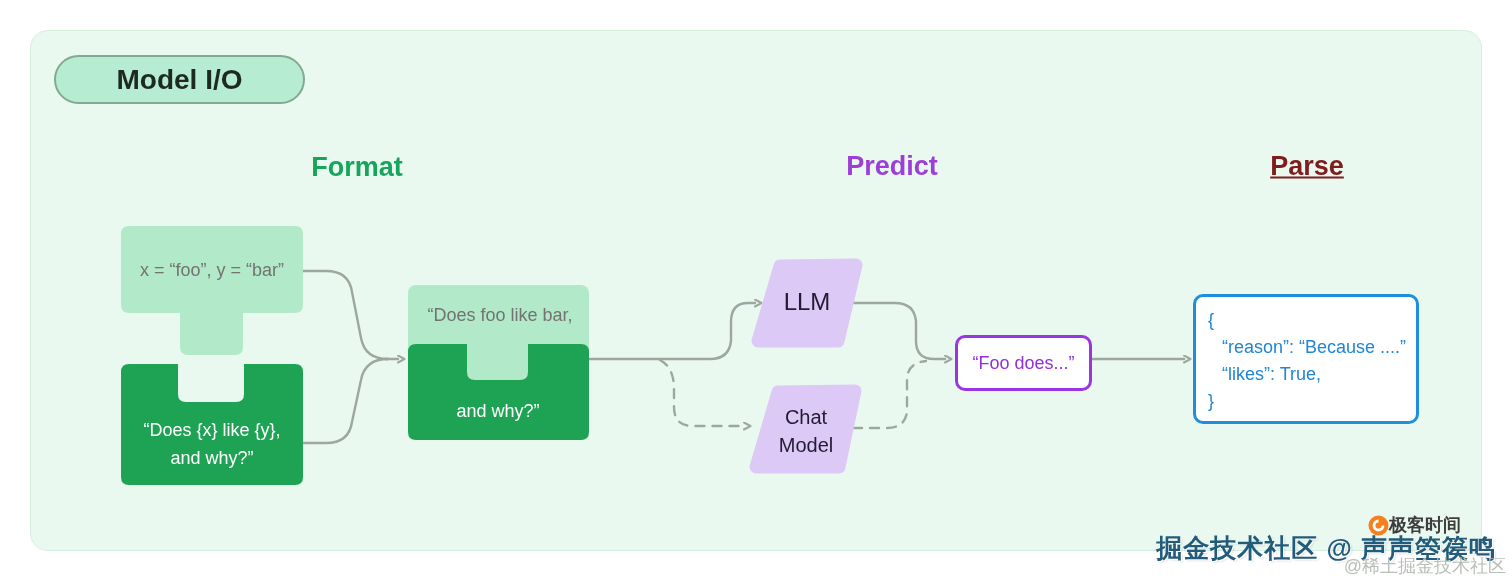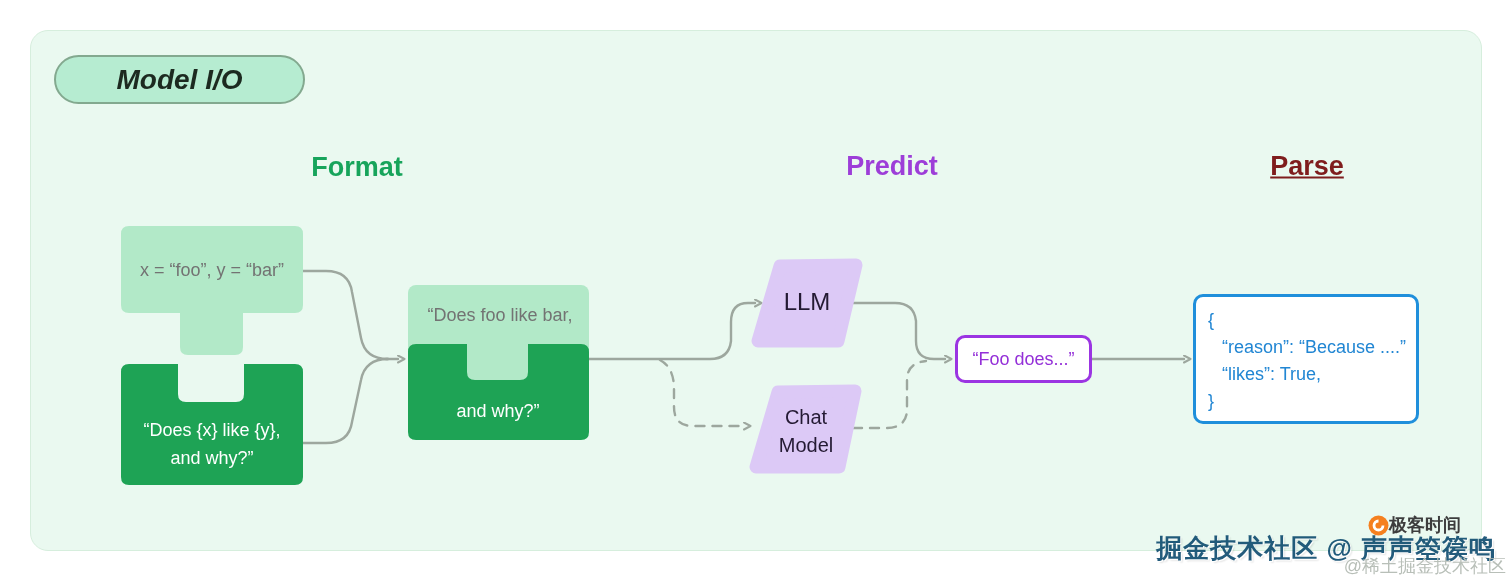--- a/index.html
+++ b/index.html
@@ -8,21 +8,21 @@
     font-family:"Liberation Sans","DejaVu Sans",sans-serif;background:#ffffff;
   }
   .panel{
     position:absolute;left:30px;top:30px;width:1450px;height:519px;
     background:#eaf9f0;border:1px solid #d6eedd;border-radius:18px;
   }
   .pill{
     position:absolute;left:54px;top:55px;width:251px;height:49px;
     background:#b6ecd1;border:2px solid #83a98f;border-radius:26px;
     display:flex;align-items:center;justify-content:center;
-    font-size:28px;font-weight:bold;color:#1c2a20;box-sizing:border-box;font-style:italic;
+    font-size:28px;font-weight:bold;color:#1c2a20;box-sizing:border-box;
   }
   .col-header{
     position:absolute;transform:translate(-50%,-50%);
     font-size:27px;font-weight:bold;white-space:nowrap;
   }
   .hdr-format{left:357px;top:167px;color:#17a45b;}
   .hdr-predict{left:892px;top:166px;color:#9d3ed8;}
   .hdr-parse{left:1307px;top:166px;color:#7f1d1d;text-decoration:underline;}
   svg.layer{position:absolute;left:0;top:0;width:1512px;height:581px;}
   .lbl{
@@ -31,21 +31,21 @@
   }
   .lbl-dark{color:#737373;}
   .lbl-white{color:#ffffff;}
   .lbl-stack{
     position:absolute;text-align:center;font-size:18px;line-height:28px;
   }
   .llm-lbl{left:807px;top:302px;font-size:24px;color:#241a33;}
   .chat-lbl{left:749px;top:403px;width:114px;font-size:20px;line-height:28px;color:#241a33;}
   .tmpl-lbl{left:120px;top:416px;width:184px;line-height:28px;color:#ffffff;}
   .foo-box{
-    position:absolute;left:955px;top:335px;width:137px;height:48px;
+    position:absolute;left:955px;top:335px;width:137px;height:56px;
     background:#ffffff;border:3px solid #9b35e2;border-radius:10px;
     display:flex;align-items:center;justify-content:center;
     font-size:18px;color:#9430d8;box-sizing:border-box;white-space:nowrap;
   }
   .parse-box{
     position:absolute;left:1193px;top:294px;width:226px;height:130px;
     background:#ffffff;border:3px solid #1f8fdb;border-radius:10px;
     box-sizing:border-box;color:#2186d3;font-size:18px;line-height:27px;
     padding:10px 0 0 12px;
   }

